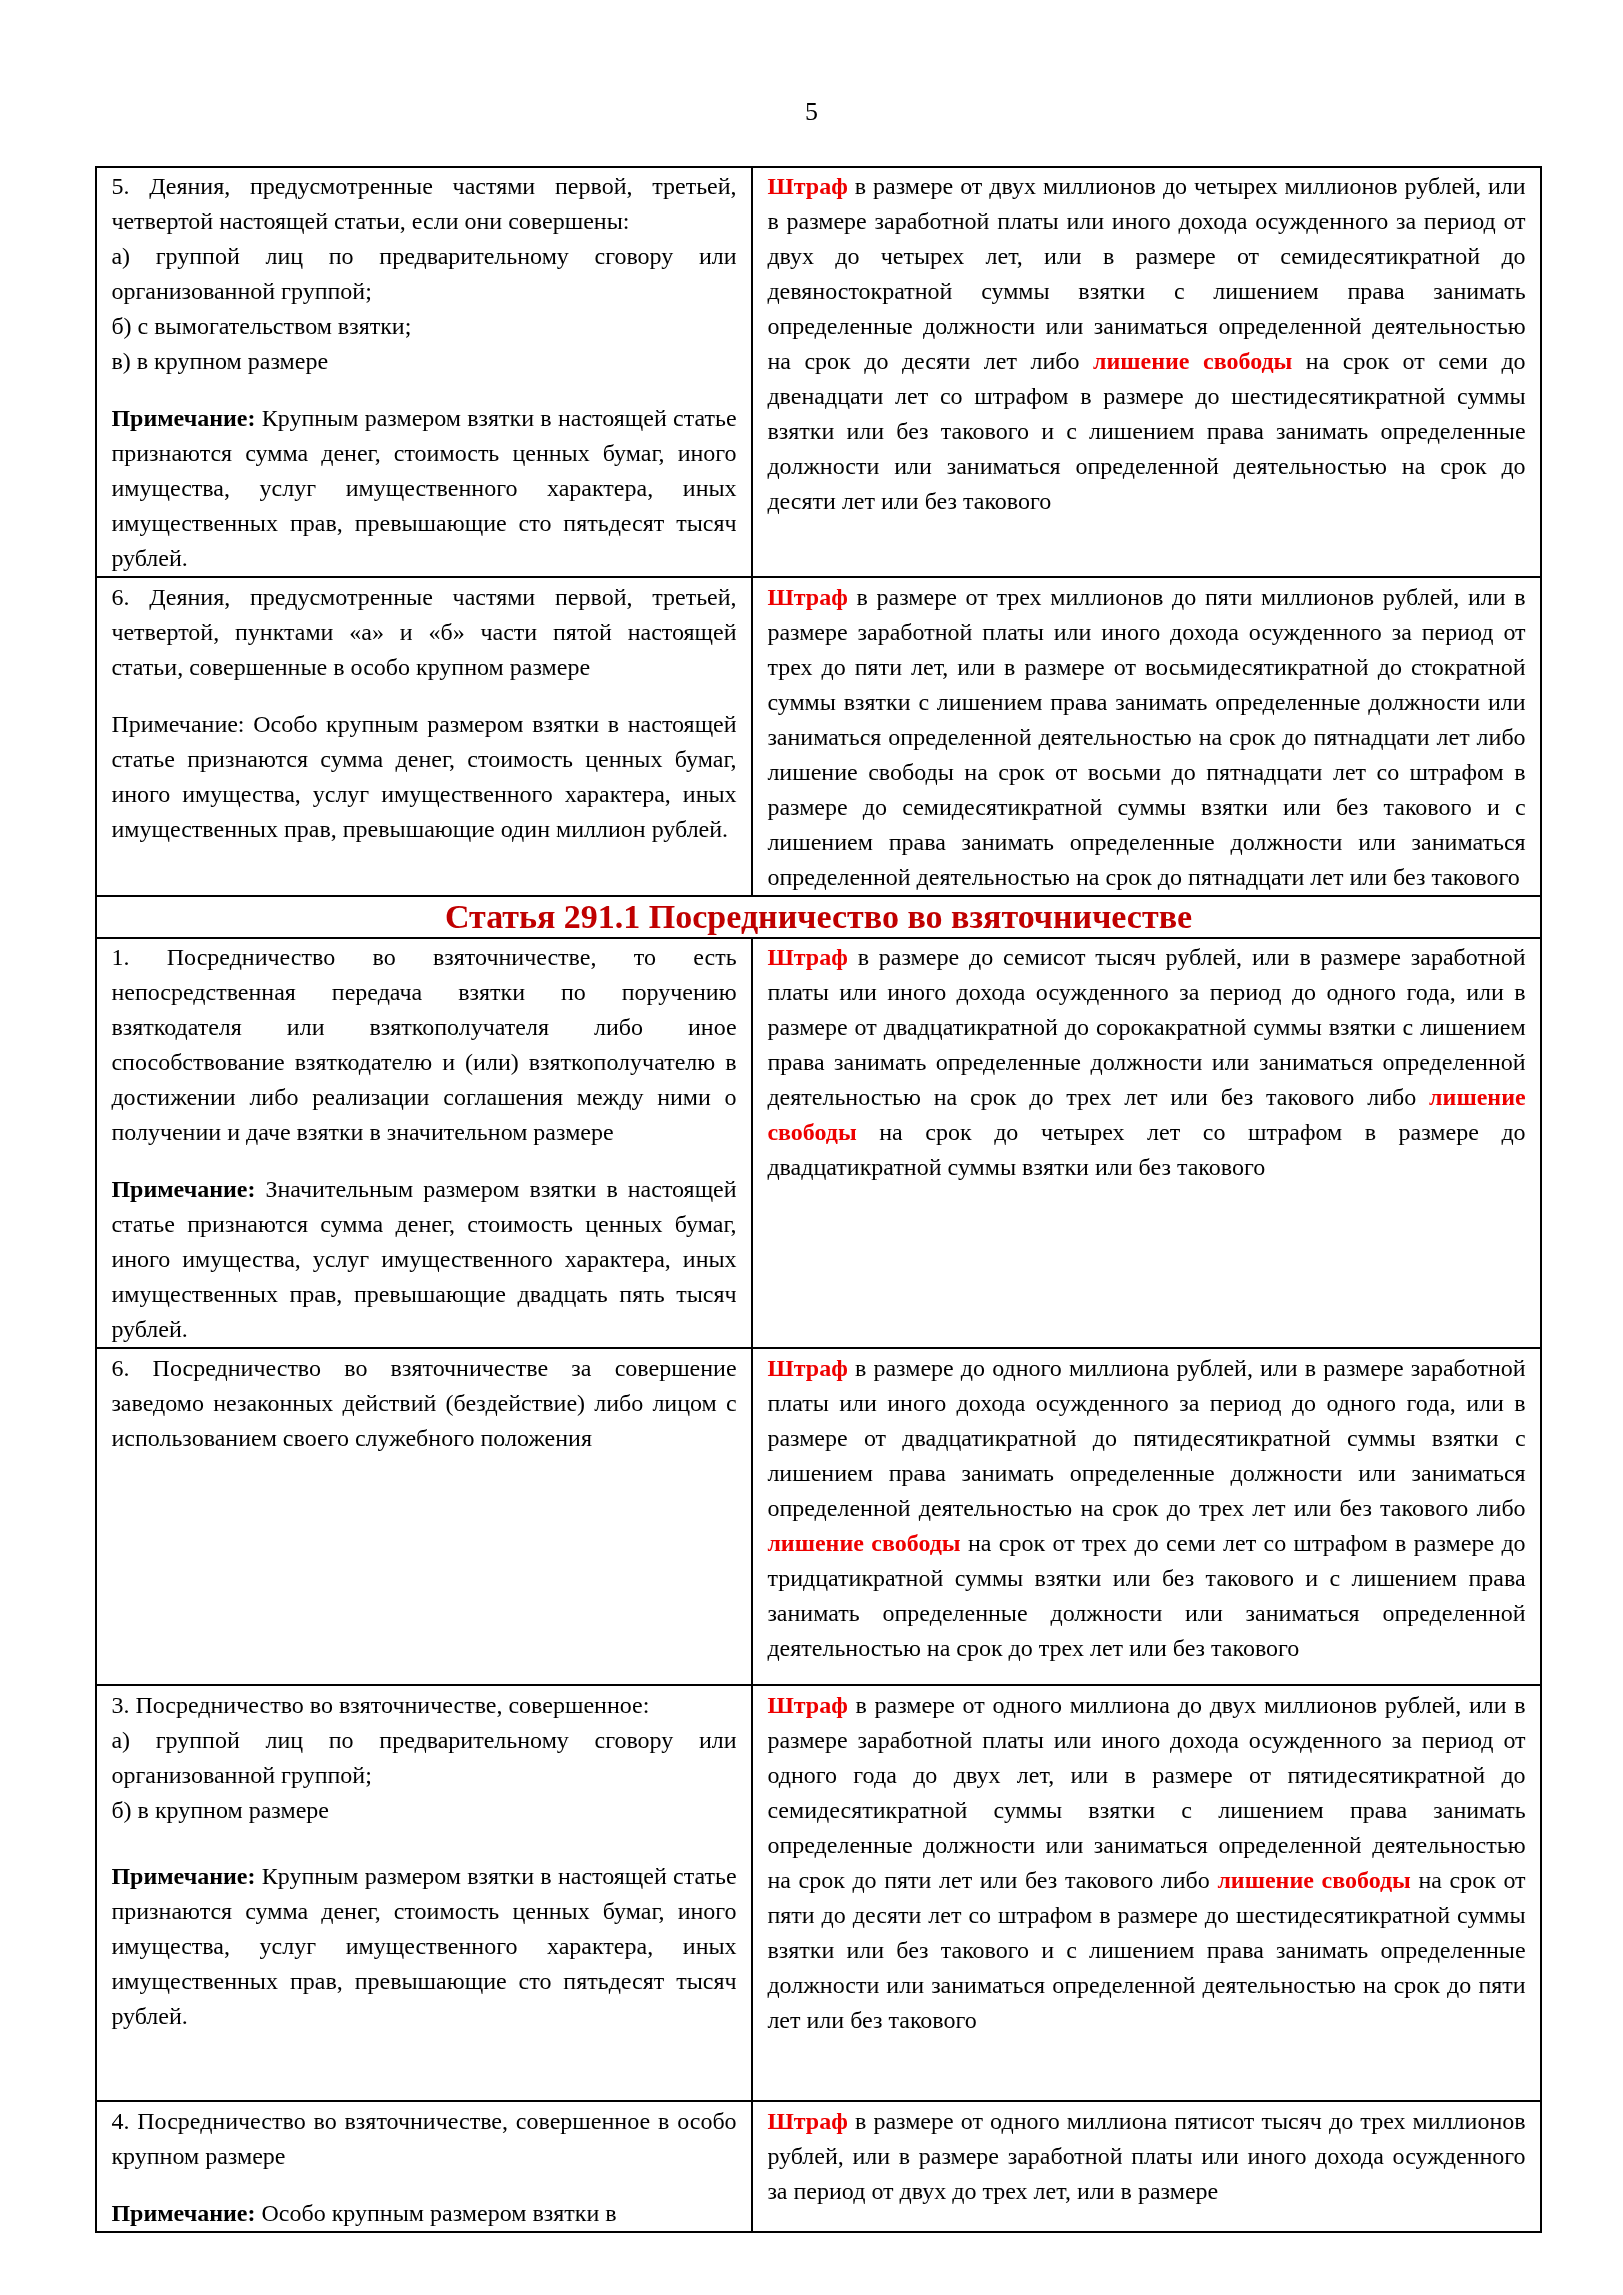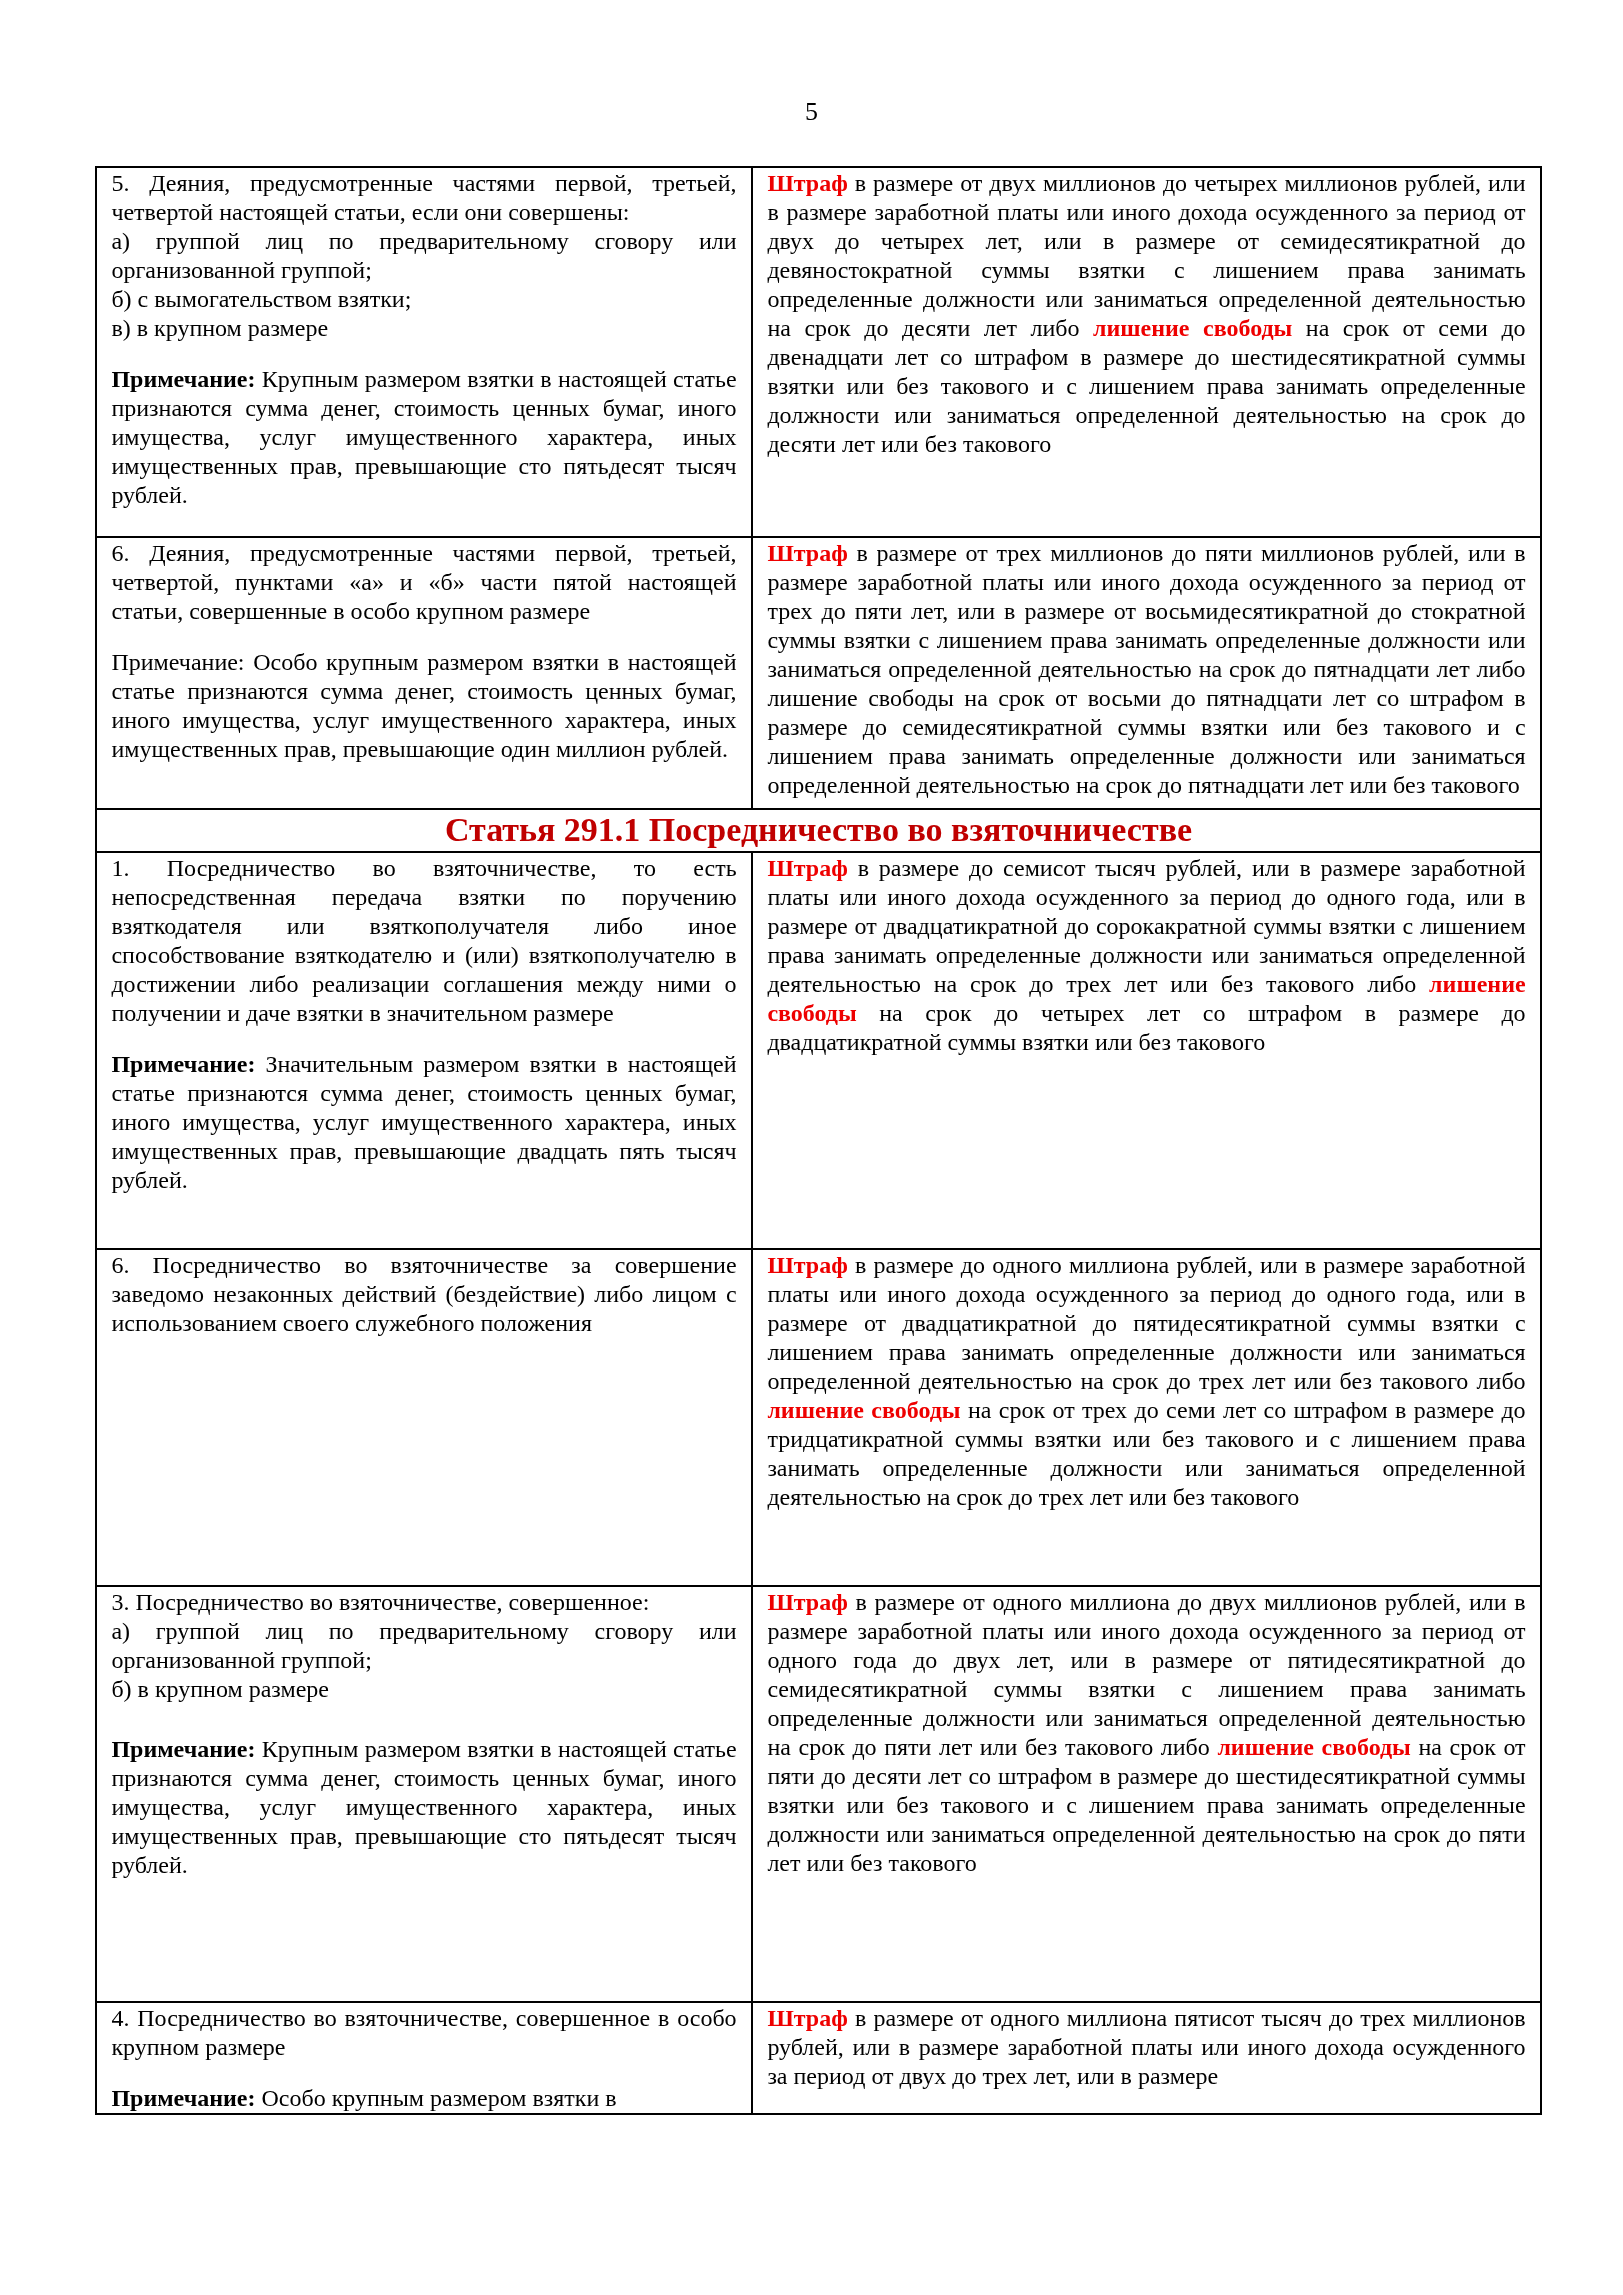--- a/index.html
+++ b/index.html
@@ -3,21 +3,21 @@
 <meta charset="utf-8">
 <style>
   html, body { margin: 0; padding: 0; background: #ffffff; }
   body { width: 1623px; height: 2295px; position: relative; overflow: hidden;
          font-family: "Liberation Serif", "DejaVu Serif", serif; color: #000; }
   .page-num { position: absolute; top: 97px; left: 0; width: 1623px; text-align: center;
               font-size: 26px; font-family: "Liberation Serif", serif; }
   table.law { position: absolute; top: 166px; left: 95px; width: 1445px;
               border-collapse: collapse; table-layout: fixed; }
   table.law td { border: 2.6px solid #000; vertical-align: top; padding: 1.3px 14.4px 0 14.4px;
-                 font-size: 24px; line-height: 29px; text-align: justify; }
+                 font-size: 24px; line-height: 35px; text-align: justify; }
   table.law col.c1 { width: 656px; }
   table.law col.c2 { width: 789px; }
   td.mid { border-left-width: 2px; }
   .para { margin: 0; }
   .gap { height: 22px; }
   .gap2 { height: 31px; }
   .red { color: #ee0000; font-weight: bold; }
   .note-label { font-weight: bold; }
   tr.heading td { text-align: center; color: #c00000; font-weight: bold; font-size: 34px;
                   line-height: 38px; padding: 1.3px 0 1.3px 0; }

